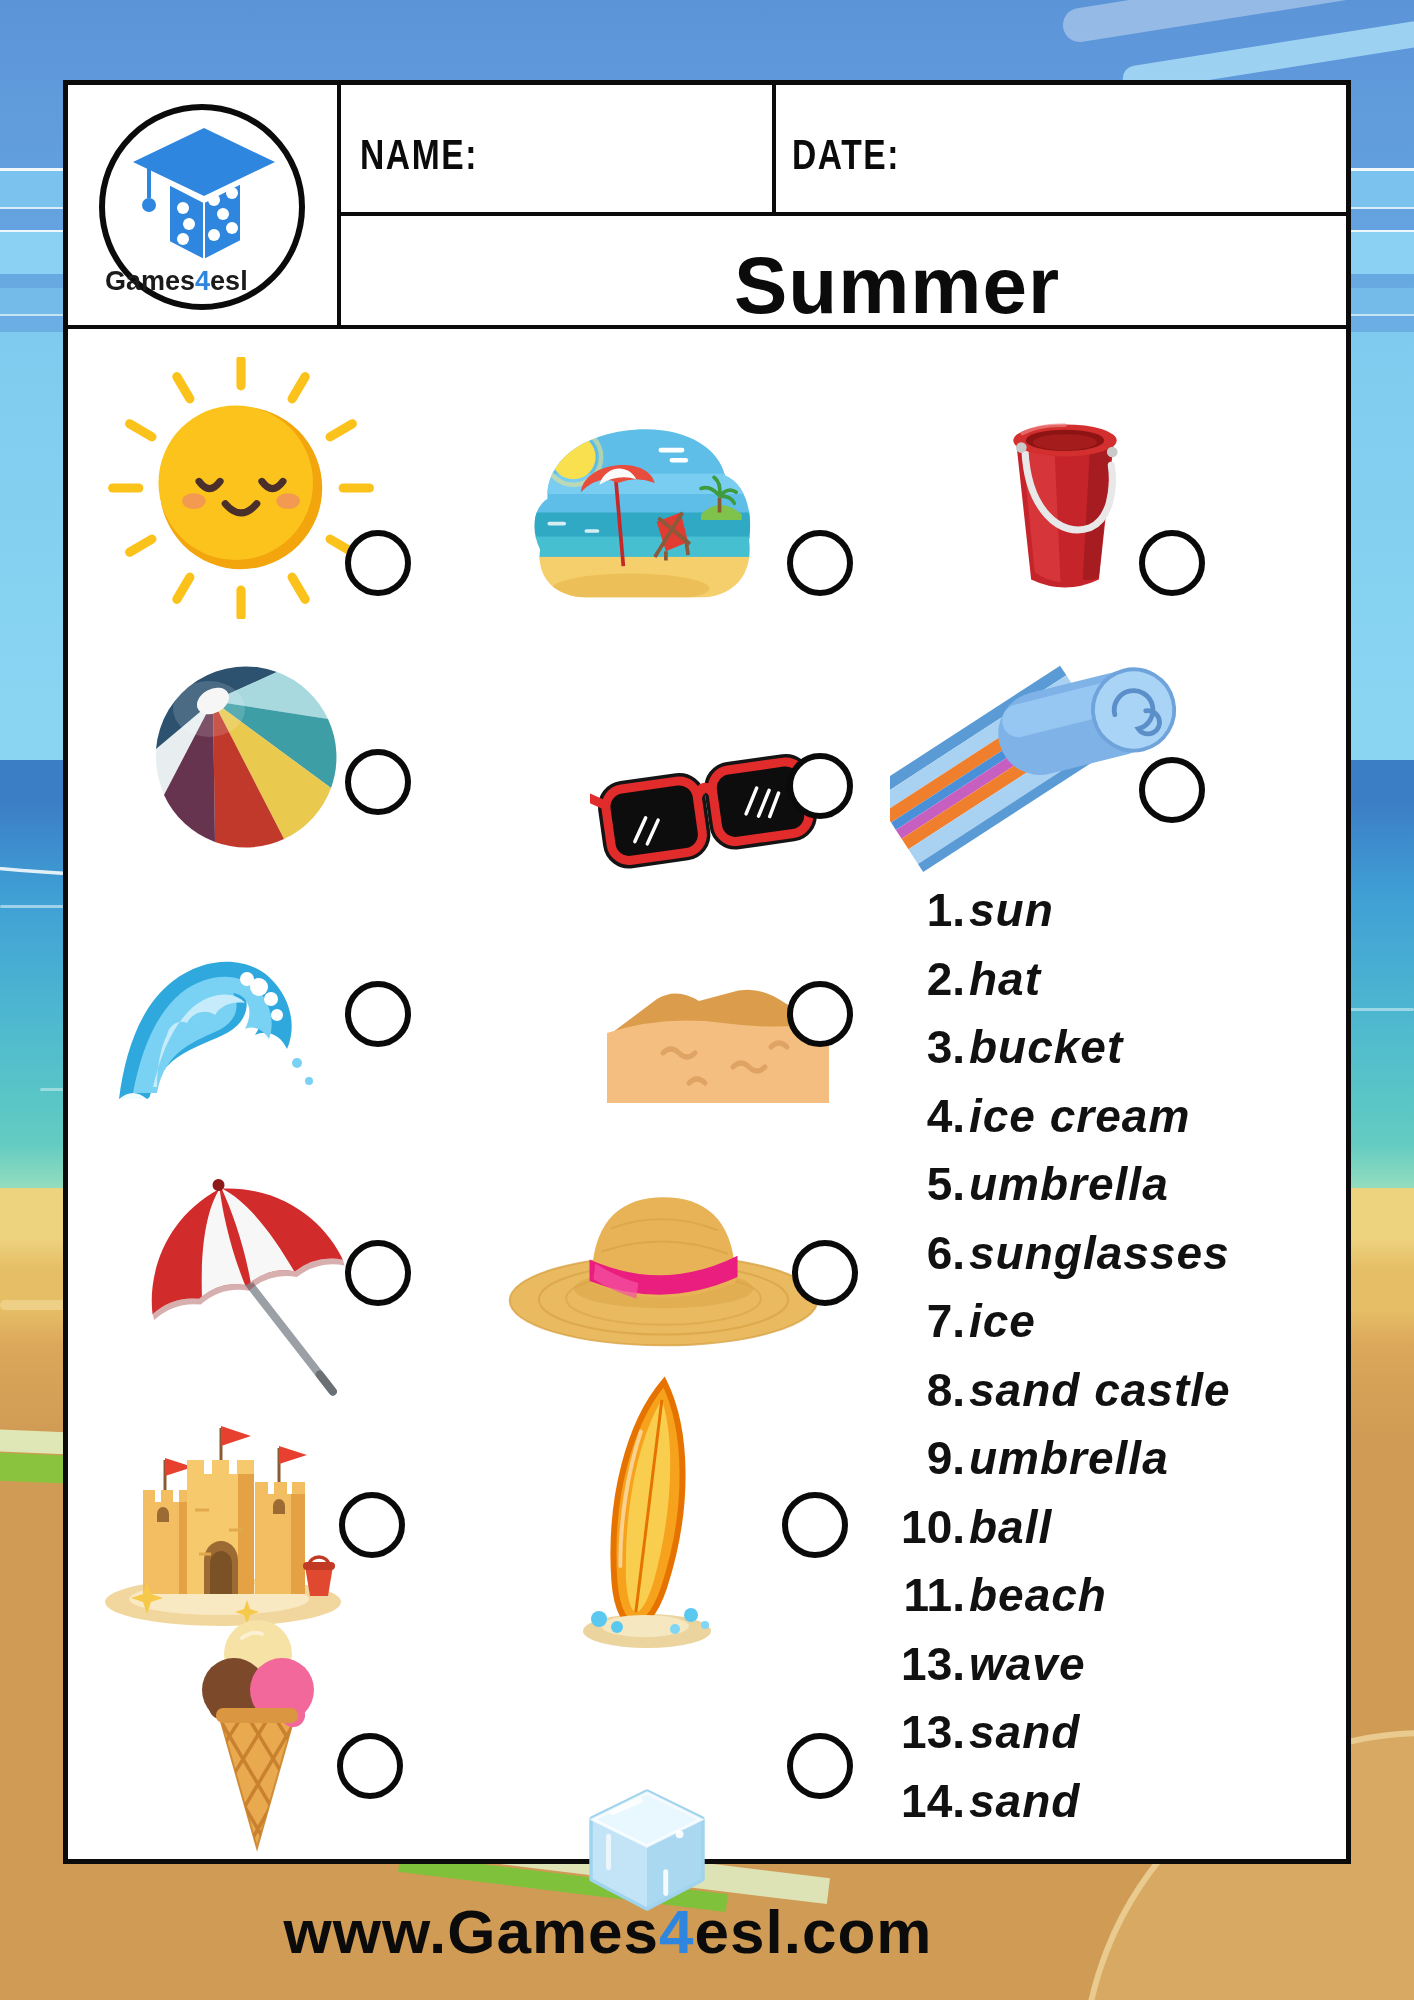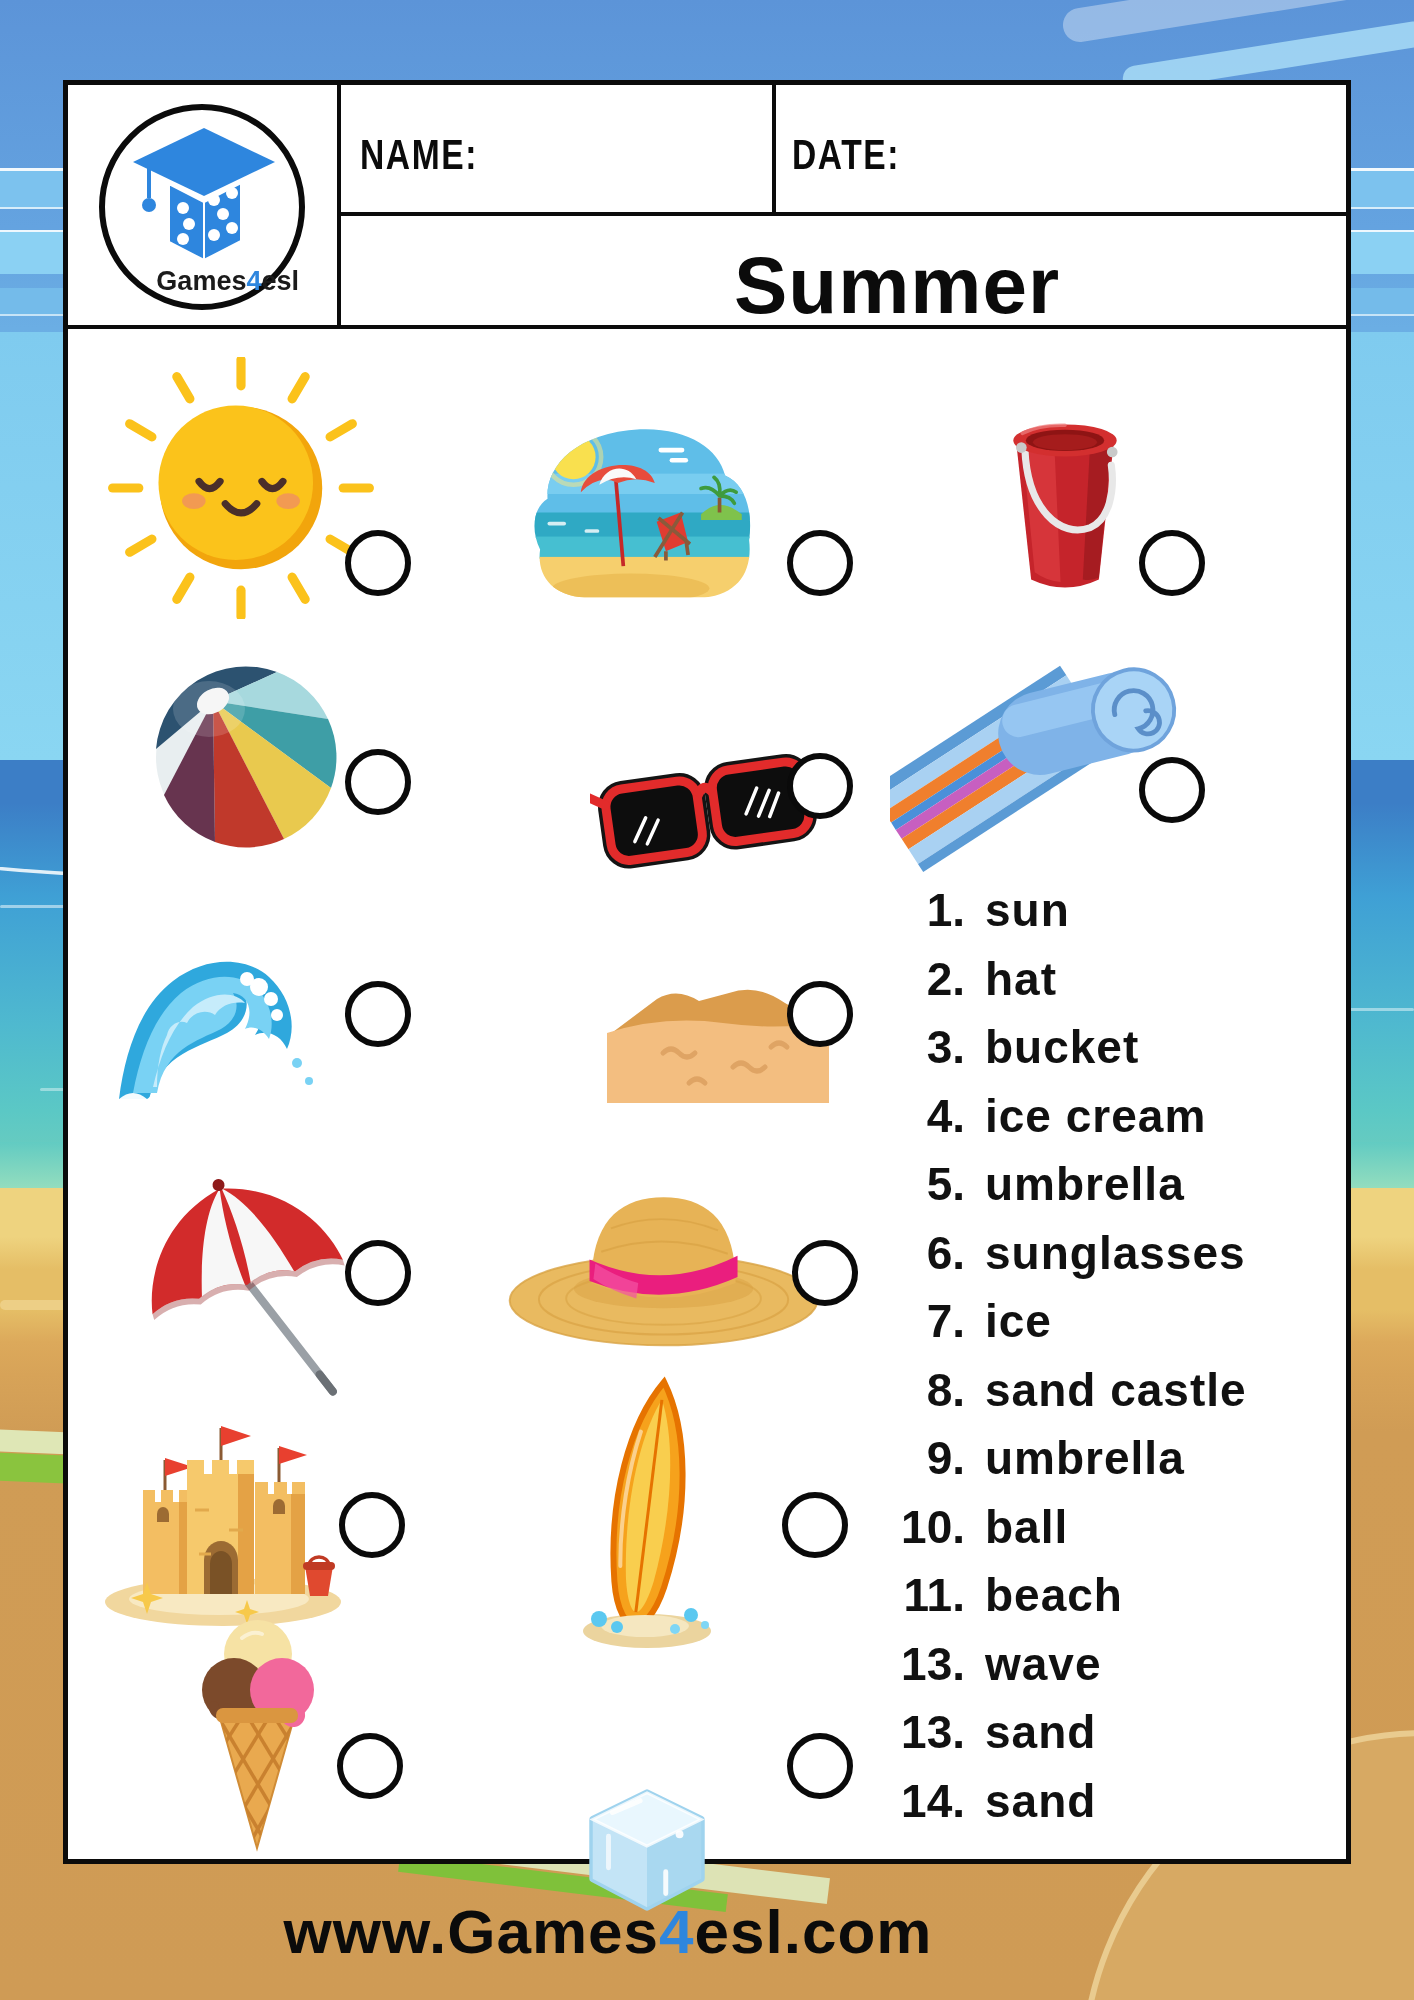--- a/index.html
+++ b/index.html
@@ -46,31 +46,31 @@
   .hline2{position:absolute;left:0;top:240px;width:1278px;height:4px;background:#0b0b0b;}
   .vline1{position:absolute;left:269px;top:0;width:4px;height:244px;background:#0b0b0b;}
   .vline2{position:absolute;left:704px;top:0;width:4px;height:127px;background:#0b0b0b;}
   .cell-label{position:absolute;font-weight:700;font-size:42px;color:#0b0b0b;
               transform:scaleX(.8);transform-origin:left center;letter-spacing:2px;}
   .title{position:absolute;left:273px;top:155px;width:1112px;text-align:center;
          font-size:80px;font-weight:700;color:#0b0b0b;letter-spacing:1px;}
   .logo-circle{position:absolute;left:31px;top:19px;width:206px;height:206px;border-radius:50%;
                border:6px solid #0b0b0b;background:#fff;box-sizing:border-box;}
   .logo-art{position:absolute;left:24px;top:12px;}
-  .logo-text{position:absolute;left:0;top:156px;width:194px;text-align:right;
+  .logo-text{position:absolute;left:0;top:156px;width:194px;text-align:left;
              font-size:27px;font-weight:700;color:#1b1b1b;}
   .blue4{color:#2E86DE;}
   
   .ac{position:absolute;width:66px;height:66px;border-radius:50%;
       border:6px solid #0a0a0a;background:#fff;box-sizing:border-box;}
   
   .wlist{position:absolute;left:757px;top:791px;width:460px;}
   .wrow{display:flex;align-items:center;height:68.5px;font-size:46px;font-weight:700;color:#111;}
   .wnum{width:140px;text-align:right;}
-  .wword{margin-left:20px;letter-spacing:1px;white-space:nowrap;}
+  .wword{margin-left:4px;letter-spacing:1px;white-space:nowrap;font-style:italic;}
   
   .footer{position:absolute;left:0;top:1896px;width:1216px;text-align:center;
           font-size:62px;font-weight:700;color:#0b0b0b;letter-spacing:1px;}
   .img{position:absolute;}
 </style>
 </head>
 <body>
 
 <div class="page">
 

